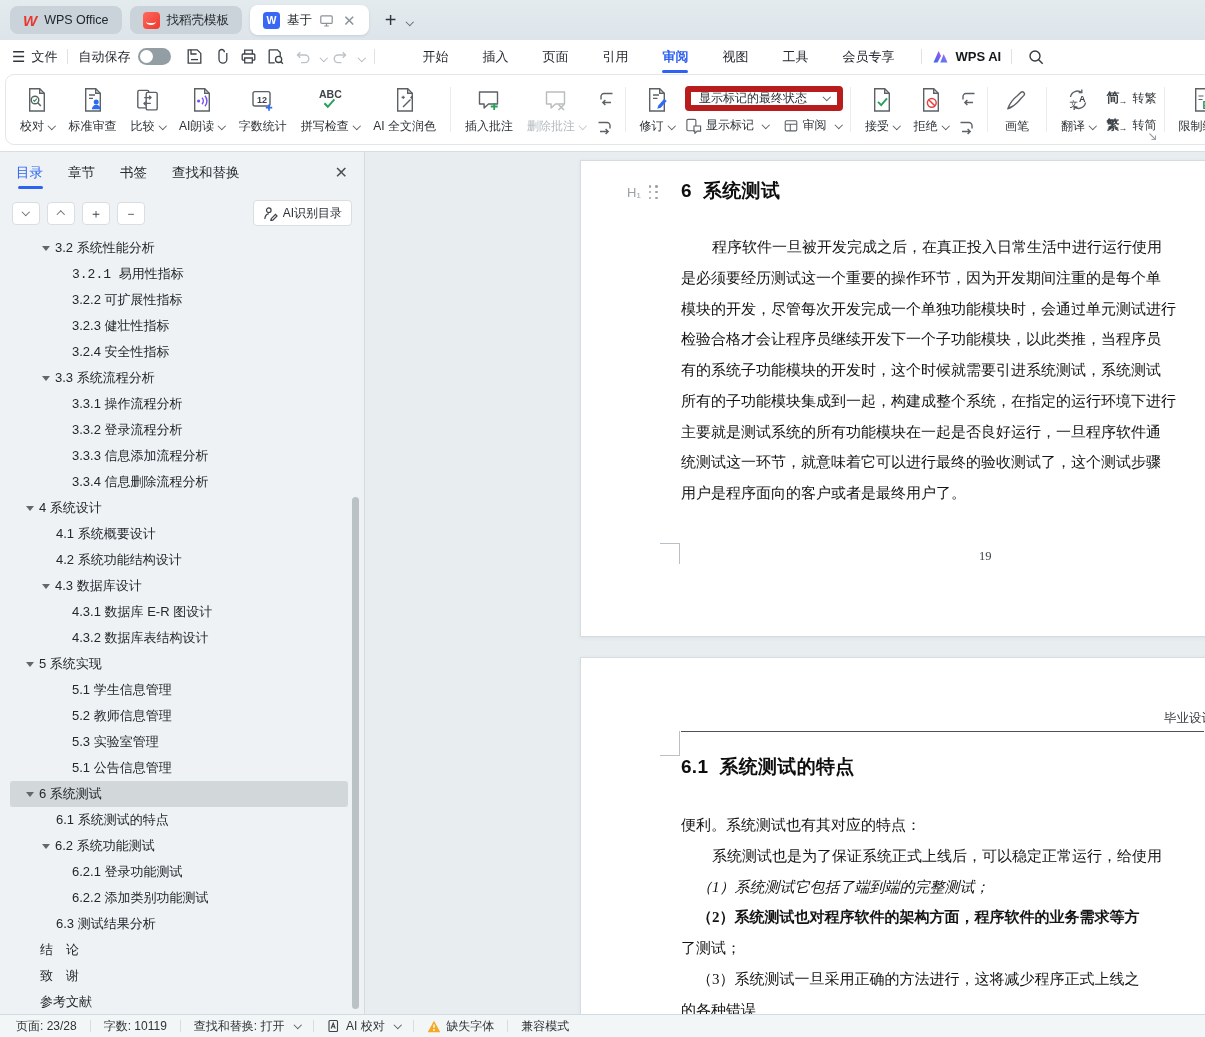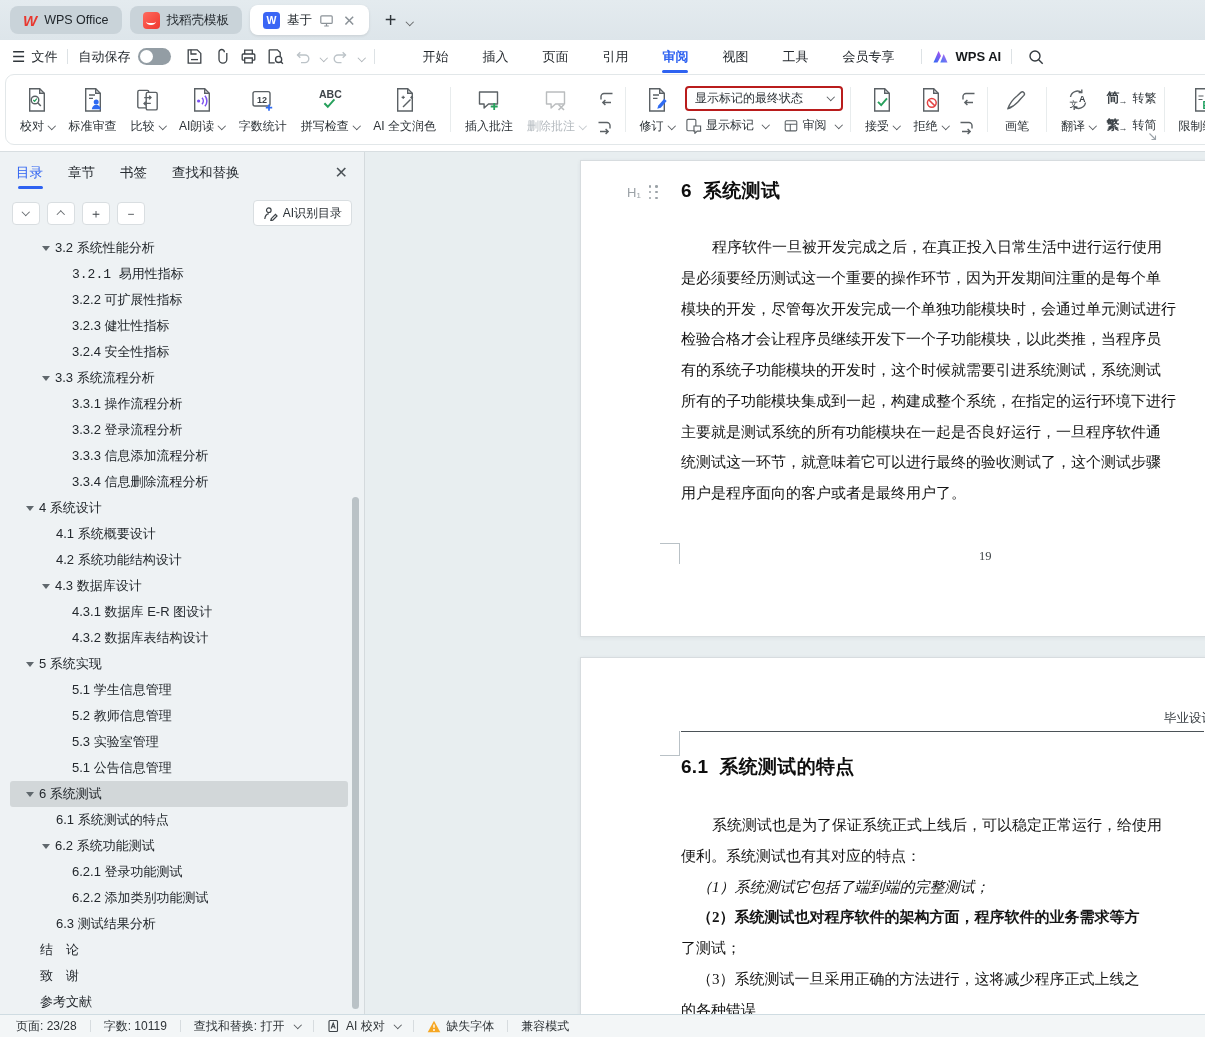--- a/index.html
+++ b/index.html
@@ -44,21 +44,21 @@
   border-radius:9px;background:#fff;display:flex;align-items:stretch;padding:3px 5px;overflow:hidden}
 .rgroup{display:flex;align-items:flex-start;padding:1px 2px;position:relative}
 .rdiv{width:1px;background:#e8eced;margin:9px 5px}
 .rbtn{display:flex;flex-direction:column;align-items:center;padding:5px 7px;border-radius:5px}
 .ric{height:31px;display:flex;align-items:center;justify-content:center}
 .rlb{font-size:12px;color:#2c3237;margin-top:3px;white-space:nowrap;display:flex;align-items:center}
 .rbtn.disabled .rlb{color:#b4babf}
 .rbtn.disabled .ric{opacity:.42}
 .stackcol{display:flex;flex-direction:column;justify-content:flex-start;gap:10px;padding:10px 3px 0}
 .ccol{display:flex;flex-direction:column;padding-top:7px;gap:6px;margin-left:4px}
-.msel{width:158px;height:25px;border:2px solid #b91c1c;border-radius:4px;display:flex;align-items:center;
+.msel{width:158px;height:25px;border:6px solid #b91c1c;border-radius:4px;display:flex;align-items:center;
   justify-content:space-between;padding:0 8px;font-size:12px;color:#2c3237;background:#fff}
 .crow{display:flex;gap:14px;align-items:center}
 .sbtn{display:flex;align-items:center;font-size:12px;color:#2c3237;gap:4px;white-space:nowrap}
 .hz{font-size:13px;font-weight:bold;color:#3c4247;position:relative}
 .hz i{font-style:normal;font-size:9px;position:relative;top:2px;left:-1px}
 .launcher{position:absolute;right:2px;bottom:0;color:#9aa2a8}
 
 .sidebar{position:absolute;left:0;top:152px;width:365px;bottom:23px;background:#eef2f4;
   border-right:1px solid #d4dadd;overflow:hidden}
 .stabs{height:42px;display:flex;align-items:center;padding:0 16px;gap:25px;font-size:13.5px;color:#262b30}
@@ -698,22 +698,22 @@
     <div class="corner1"></div>
     <div class="pagenum">19</div>
   </div>
 
   <div class="page page2">
     <div class="runhead">毕业设计</div>
     <div class="runrule"></div>
     <div class="corner2"></div>
     <div class="dheading p2head">6.1  系统测试的特点</div>
     <div class="para p2para">
-      <div class="dline" style="text-indent: 31px;">系统测试也是为了保证系统正式上线后，可以稳定正常运行，给使用</div>
-        <div class="dline" style="text-indent: 0px;">便利。系统测试也有其对应的特点：</div>
+      <div class="dline" style="text-indent: 0px;">便利。系统测试也有其对应的特点：</div>
+        <div class="dline" style="text-indent: 31px;">系统测试也是为了保证系统正式上线后，可以稳定正常运行，给使用</div>
         <div class="dline" style="text-indent: 16px; font-style: italic;">（1）系统测试它包括了端到端的完整测试；</div>
         <div class="dline" style="text-indent: 16px; font-weight: bold;">（2）系统测试也对程序软件的架构方面，程序软件的业务需求等方</div>
         <div class="dline" style="text-indent: 0px;">了测试；</div>
         <div class="dline" style="text-indent: 16px;">（3）系统测试一旦采用正确的方法进行，这将减少程序正式上线之</div>
         <div class="dline" style="text-indent: 0px;">的各种错误</div>
     </div>
   </div>
 </div>
 
 <div class="statusbar">

